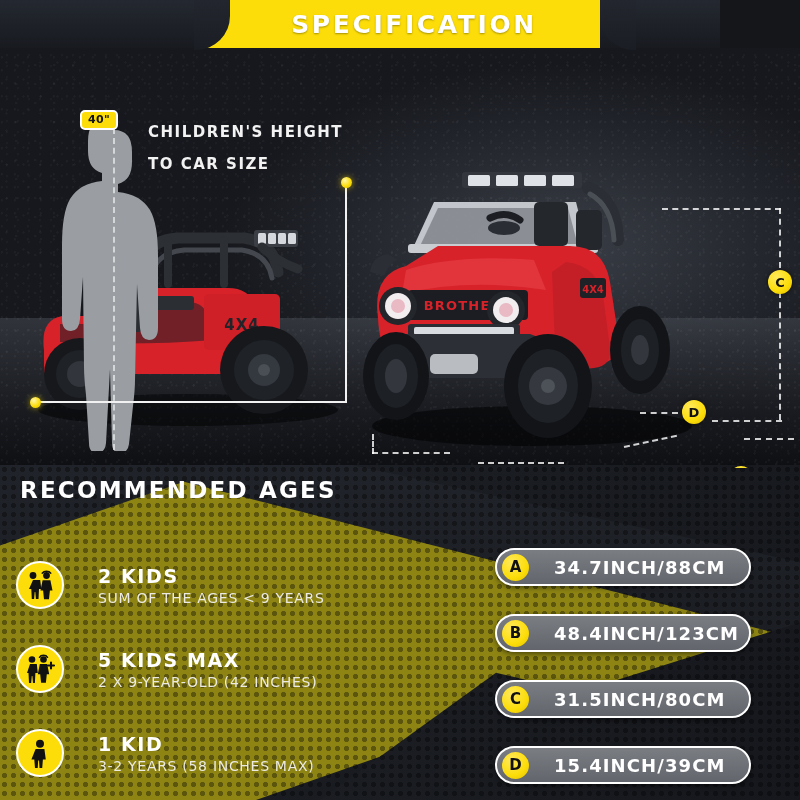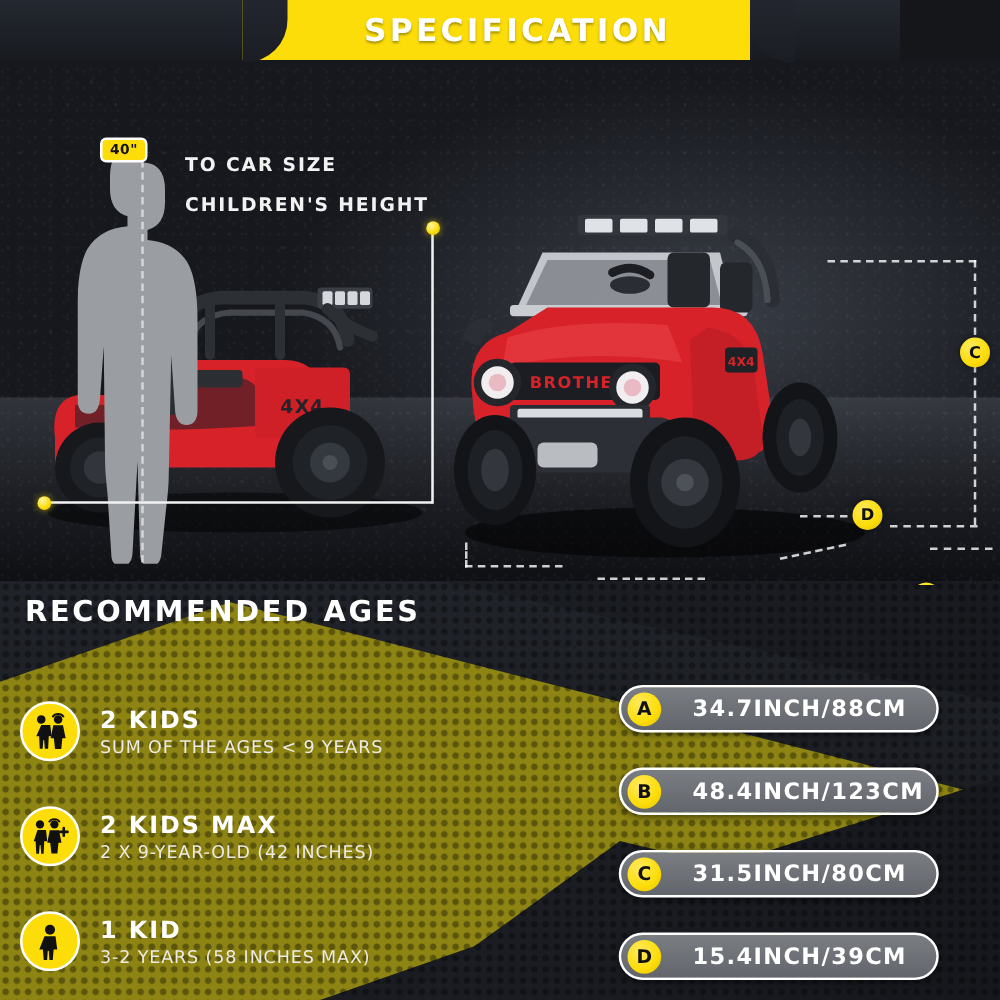--- a/index.html
+++ b/index.html
@@ -150,21 +150,21 @@
   }
 
   .age-list { position: absolute; left: 16px; top: 78px; z-index: 6; width: 440px; }
   .age-row { display: flex; align-items: center; height: 84px; }
   .age-icon {
     width: 48px; height: 48px; border-radius: 50%; flex: 0 0 48px;
     background: #fcdd09; border: 2.5px solid #fff;
     display: flex; align-items: center; justify-content: center;
   }
   .age-icon svg { width: 32px; height: 32px; display: block; }
-  .age-text { margin-left: 16px; }
+  .age-text { margin-left: 34px; }
   .age-title {
     color: #fff; font-size: 19px; font-weight: 700; letter-spacing: 1.6px;
     font-family: "DejaVu Sans", sans-serif;
   }
   .age-sub {
     color: #eceae2; font-size: 14px; letter-spacing: .7px; margin-top: 3px;
     font-family: "DejaVu Sans", sans-serif;
   }
 
   .dim-list { position: absolute; left: 495px; top: 548px; z-index: 7; }
@@ -313,22 +313,22 @@
       </svg>
     </div>
     <div class="height-badge">40"</div>
     <div class="kid-dash"></div>
     <div class="base-line"></div>
     <div class="car-vline"></div>
     <div class="ydot base"></div>
     <div class="ydot carline"></div>
 
     <div class="head-txt">
+      <div>CHILDREN'S HEIGHT</div>
       <div>TO CAR SIZE</div>
-      <div>CHILDREN'S HEIGHT</div>
     </div>
 
     <div class="dimline dash-h" style="left:372px; top:404px; width:78px;"></div>
     <div class="dimline dash-h" style="left:478px; top:414px; width:86px;"></div>
     <div class="dimline dash-v" style="left:372px; top:386px; height:20px;"></div>
 
     <div class="dimline dash-h" style="left:624px; top:398px; width:54px; transform:rotate(-12deg); transform-origin:left center;"></div>
     <div class="dimline dash-h" style="left:744px; top:390px; width:50px;"></div>
     <div class="dimline dash-v" style="left:779px; top:160px; height:60px;"></div>
     <div class="dimline dash-v" style="left:779px; top:244px; height:128px;"></div>
@@ -372,21 +372,21 @@
           <svg viewBox="0 0 32 32">
             <circle cx="8" cy="6.5" r="3.3" fill="#111"></circle>
             <path d="M4.6 11h6.8l1 9H10l-.5 10H7.6L7 23h-.6l-.6 7H3.6L3.1 20H1.6z" fill="#111" transform="translate(1.4,0)"></path>
             <circle cx="19.5" cy="6.5" r="3.3" fill="#111"></circle>
             <path d="M15.5 4.3q1.1-2 4-2t4 2" stroke="#111" stroke-width="1.5" fill="none" stroke-linecap="round"></path>
             <path d="M15.8 11.1h7.4l2 10.1h-2.4l-.9 8.5h-4.8l-.9-8.5h-2.4z" fill="#111"></path>
             <path d="M27 9.5v6M24 12.5h6" stroke="#111" stroke-width="2.1" stroke-linecap="round"></path>
           </svg>
         </div>
         <div class="age-text">
-          <div class="age-title">2 KIDS MAX</div>
+          <div class="age-title">5 KIDS MAX</div>
           <div class="age-sub">2 X 9-YEAR-OLD (42 INCHES)</div>
         </div>
       </div>
 
       <div class="age-row">
         <div class="age-icon">
           <svg viewBox="0 0 32 32">
             <circle cx="16" cy="6.8" r="4" fill="#111"></circle>
             <path d="M11.6 12h8.8l1.4 10.6h-2.9l-.7 8.4h-2.7l-.5-7.4h-.8l-.5 7.4h-2.7l-.7-8.4h-2.9z" fill="#111"></path>
           </svg>

